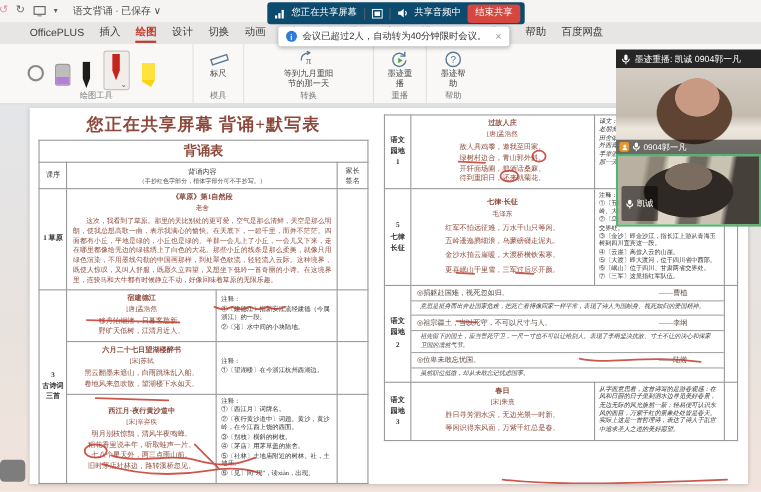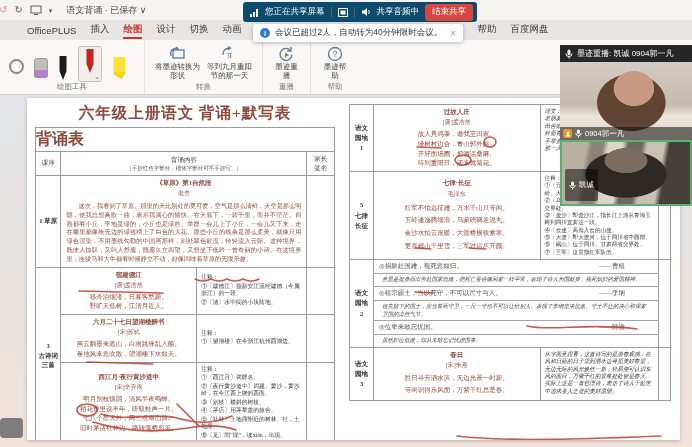--- a/index.html
+++ b/index.html
@@ -43,21 +43,21 @@
 
   
   .canvas { position:absolute; top:95px; left:0; right:0; bottom:0; background:linear-gradient(180deg,#e3e5e8 0%,#e8e2dd 60%,#f2e3dc 100%); }
   .page { position:absolute; left:27px; top:3px; width:653px; height:342px; background:#fff; box-shadow:0 1px 4px rgba(0,0,0,.22); overflow:hidden; font-family:"Liberation Serif","DejaVu Serif",serif; }
   .leftcol { position:absolute; left:8px; top:2px; width:300px; }
   .rightcol { position:absolute; left:322px; top:6px; width:322px; }
   .main-title { font-size:15.5px; font-weight:bold; color:#ae3b2a; text-align:center; letter-spacing:1px; margin:3px 0 3px; }
   table { border-collapse:collapse; }
   .recite, .rtable { width:100%; border:1px solid #8f8f8f; }
   .recite td, .rtable td { border:1px solid #9a9a9a; vertical-align:middle; }
-  .cap { text-align:left; font-weight:bold; font-size:16px; color:#8a3328; padding:1px 0; }
+  .cap { text-align:center; font-weight:bold; font-size:12px; color:#8a3328; padding:1px 0; }
   .hdr { text-align:center; font-size:6.5px; color:#444; }
   .hdr .sub { font-size:5.5px; color:#555; }
   .ordercell { width:24px; text-align:center; font-size:6.5px; font-weight:bold; color:#333; line-height:1.5; }
   .signcell { width:26px; }
   .rl { color:#8d4a3c; }  
   .ptitle { text-align:center; font-size:6.5px; font-weight:bold; padding-top:3px; }
   .pauthor { text-align:center; font-size:6px; padding:1px 0 2px; }
   .pline { text-align:center; font-size:6.5px; line-height:1.5; }
   .body-par { font-size:6.2px; line-height:1.42; text-align:justify; padding:2px 5px 3px; text-indent:12px; }
   .poemcell { width:128px; }
@@ -117,47 +117,48 @@
   <span class="tab">幻灯片放映</span>
   <span class="tab">录制</span>
   <span class="tab">审阅</span>
   <span class="tab">视图</span>
   <span class="tab">PDF工具箱</span>
   <span class="tab">帮助</span>
   <span class="tab">百度网盘</span>
 </div>
 
 <div class="ribbon">
-  <div class="rgroup" style="width:145px;">
+  <div class="rgroup" style="width:176px;">
     <div class="tools-row">
       <span class="tool lasso"></span>
       <span class="tool eraser"></span>
       <span class="tool pen black"></span>
       <span class="pen-sel">
         <span class="tool pen red"></span>
         <span class="caret">⌄</span>
       </span>
       <span class="tool hl"></span>
     </div>
     <div class="rgroup-label">绘图工具</div>
   </div>
 
+  <div class="rgroup" style="width:46px;">
+    <div class="rbtn narrow">
+      <span class="ric">
+          <svg width="18" height="14">
+            <rect x="2" y="5" width="15" height="5" transform="rotate(-18 9 7)" class="icon-stroke"></rect>
+          </svg>
+        </span>
+      <span>标尺</span>
+    </div>
+    <div class="rgroup-label">模具</div>
+  </div>
 
   <div class="rgroup" style="width:118px;">
     <div style="display:flex;">
-      <div class="rbtn">
-        <span class="ric">
-            <svg width="20" height="15">
-              <rect x="5" y="4" width="11" height="8" class="icon-stroke"></rect>
-              <path d="M3 10 q-2 -7 6 -8" class="icon-stroke"></path>
-              <path d="M8 1 l2 1.5 -2 1.5" class="icon-stroke"></path>
-            </svg>
-          </span>
-        <span>将墨迹转换为形状</span>
-      </div>
       <div class="rbtn">
         <span class="ric">
             <svg width="22" height="15">
               <text x="8" y="12" font-size="10" fill="#5b7b93" font-family="serif">π</text>
               <path d="M4 9 q-1 -6 7 -7" class="icon-stroke"></path>
               <path d="M9 0.5 l2.5 1.5 -2.5 1.8" class="icon-stroke"></path>
             </svg>
           </span>
         <span>等到九月重阳节的那一天</span>
       </div>
@@ -216,21 +217,21 @@
 <div class="notice">
   <span class="info-ic">i</span>
   <span>会议已超过2人，自动转为40分钟限时会议。</span>
   <span class="close">×</span>
 </div>
 
 <div class="canvas">
   <div class="page">
 
     <div class="leftcol">
-      <div class="main-title rl">六年级上册语文 背诵+默写表</div>
+      <div class="main-title rl">您正在共享屏幕 背诵+默写表</div>
       <table class="recite">
         <tbody>
             <tr>
               <td colspan="4" class="cap rl">背诵表</td>
             </tr>
         <tr style="height:24px;">
           <td class="hdr" style="width:24px;">课序</td>
           <td colspan="2" class="hdr">
             <div>背诵内容</div>
             <div class="sub">（手抄红色字部分，楷体字部分可不手抄写。）</div>

